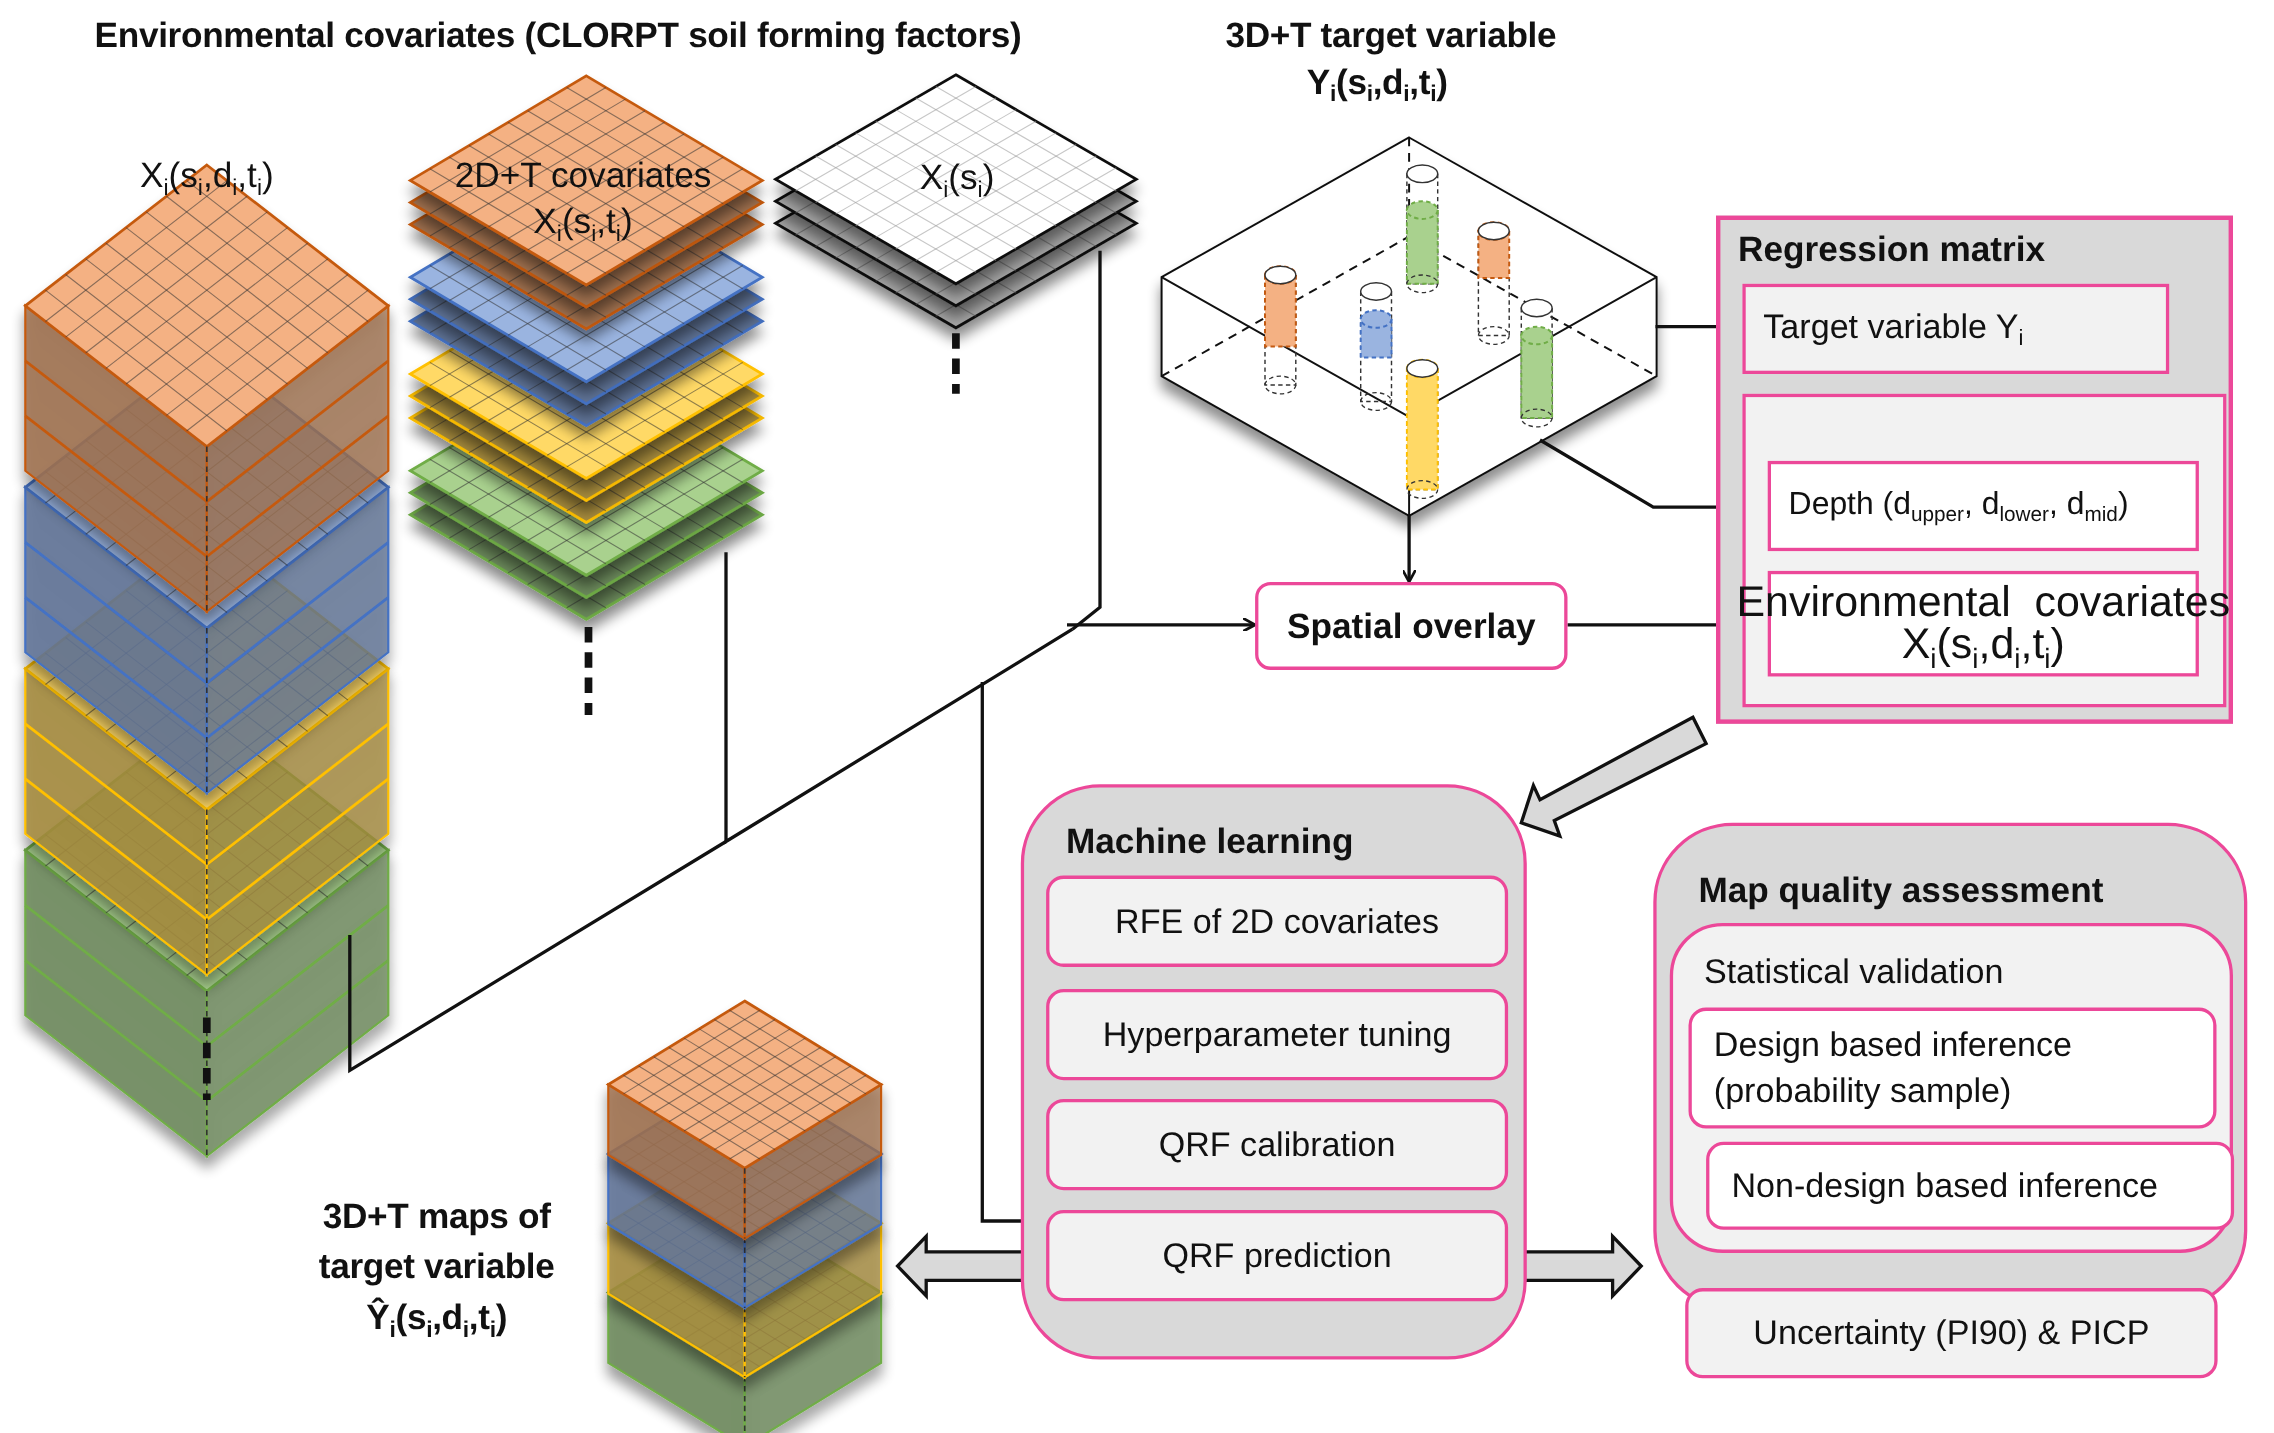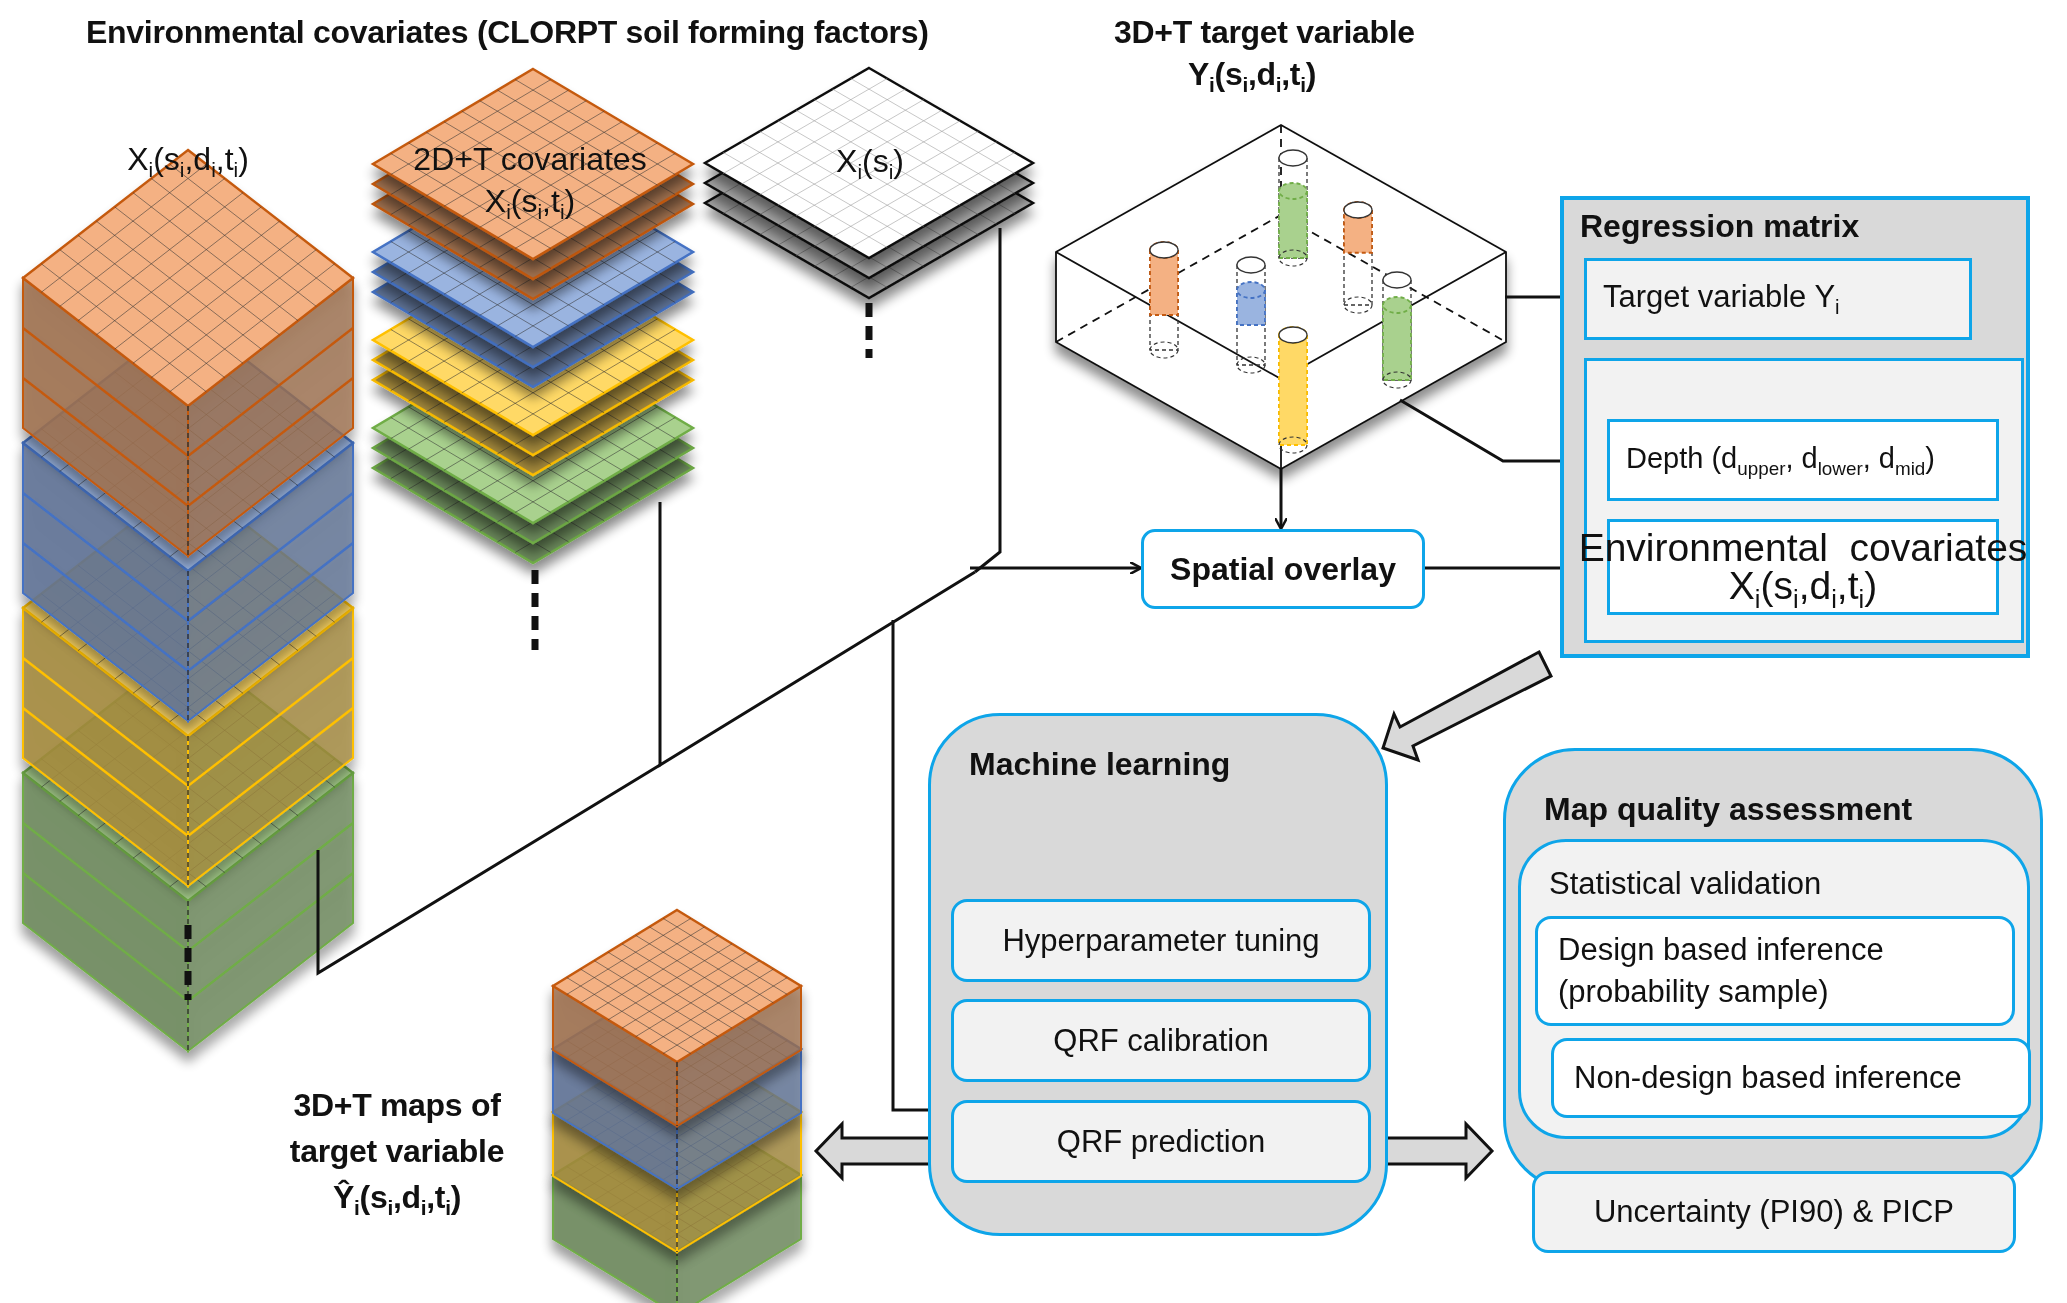--- a/index.html
+++ b/index.html
@@ -2,21 +2,21 @@
 <html><head>
 <meta charset="utf-8">
 <style>
   html, body { margin:0; padding:0; background:#ffffff; }
   body { width:2067px; height:1303px; position:relative; overflow:hidden;
          font-family:"Liberation Sans", "DejaVu Sans", sans-serif; color:#111; }
   #art { position:absolute; left:0; top:0; width:2067px; height:1303px; }
   .txt { position:absolute; white-space:nowrap; }
   .title-bold { font-weight:bold; font-size:32px; letter-spacing:-0.3px; }
   .label-c { text-align:center; font-size:32px; line-height:42px; }
-  .box { position:absolute; box-sizing:border-box; border:3px solid #0ea5e9; }
+  .box { position:absolute; box-sizing:border-box; border:3px solid #ec4899; }
   .sq-outer { background:#d9d9d9; }
   .sq-inner { background:#f2f2f2; }
   .sq-white { background:#ffffff; }
   .rnd-outer { background:#d9d9d9; border-radius:70px; }
   .rnd-inner { background:#f2f2f2; border-radius:16px; }
   .rnd-white { background:#ffffff; border-radius:16px; }
   .box-head { position:absolute; font-weight:bold; font-size:32px; }
   .box-text { position:absolute; font-size:31px; }
   .center-text { display:flex; align-items:center; justify-content:center; text-align:center; font-size:31px; line-height:40px; }
   sub { font-size:65%; vertical-align:-0.35em; line-height:0; }
@@ -624,20 +624,23 @@
     </div>
     <div class="box sq-white center-text" style="left:20px; top:158px; width:392px; height:96px; flex-direction:column; font-size:39px; line-height:38px;">
       <div style="white-space:pre;">Environmental  covariates</div>
       <div><span>X</span><sub>i</sub><span>(</span><span>s</span><sub>i</sub><span>,</span><span>d</span><sub>i</sub><span>,</span><span>t</span><sub>i</sub><span>)</span></div>
     </div>
   </div>
 </div>
 
 <div class="box rnd-outer" style="left:928px; top:713px; width:460px; height:523px; border-radius:72px;">
   <div class="box-head" style="left:38px; top:30px;">Machine learning</div>
+  <div class="box rnd-inner center-text" style="left:20px; top:80px; width:420px; height:83px;">
+    <span>RFE of 2D covariates</span>
+    </div>
   <div class="box rnd-inner center-text" style="left:20px; top:183px; width:420px; height:83px;">
     <span>Hyperparameter tuning</span>
     </div>
   <div class="box rnd-inner center-text" style="left:20px; top:283px; width:420px; height:83px;">
     <span>QRF calibration</span>
     </div>
   <div class="box rnd-inner center-text" style="left:20px; top:384px; width:420px; height:83px;">
     <span>QRF prediction</span>
     </div>
 </div>

